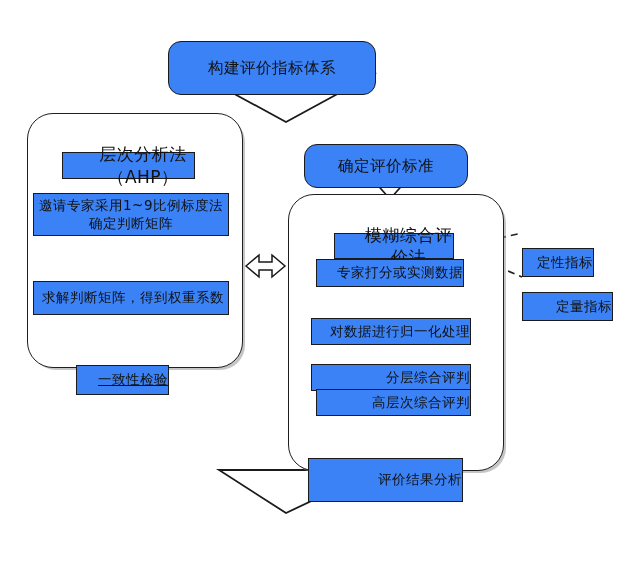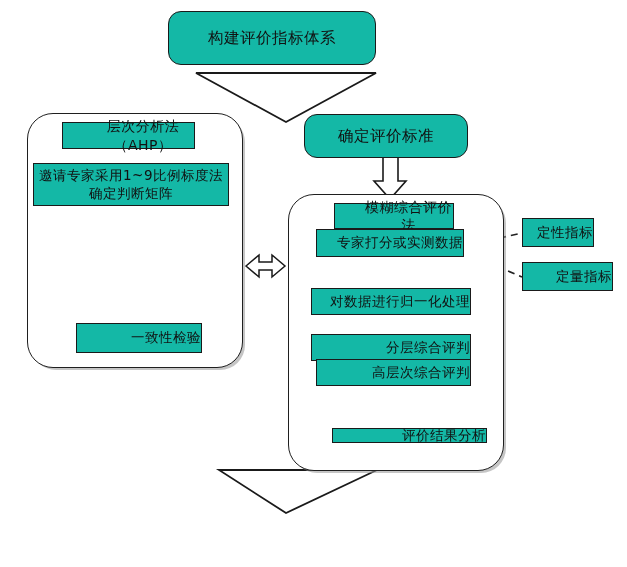--- a/index.html
+++ b/index.html
@@ -13,49 +13,50 @@
   }
   #canvas{position:absolute;left:0;top:0;width:627px;height:567px;}
 
   
   #wires{position:absolute;left:0;top:0;width:627px;height:567px;}
 
   
   .node{
     position:absolute;
     box-sizing:border-box;
-    background:#14b8a6;
+    background:#3b82f6;
     border:1.6px solid #1a1a1a;
     display:flex;
     align-items:center;
     justify-content:center;
     text-align:center;
     color:#111111;
     line-height:1.32;
     letter-spacing:0.5px;
     z-index:5;
+    margin-top:30px;
   }
   .rounded{border-radius:13px;}
   .rect{border-radius:0;}
 
   
   .panel{
     position:absolute;
     box-sizing:border-box;
     background:#ffffff;
     border:1.7px solid #1f1f1f;
     border-radius:26px;
     box-shadow:3px 3px 0 -1px rgba(150,150,150,0.55);
     z-index:2;
   }
 
   
   .t-title{font-size:15.5px;}
   .t-body{font-size:13.5px;justify-content:flex-end;}
-  .t-mid{font-size:14px;padding-left:29px;}
+  .t-mid{font-size:17px;padding-left:29px;}
 </style>
 </head>
 <body>
 
 <div id="canvas">
 
   <svg id="wires" viewBox="0 0 627 567" xmlns="http://www.w3.org/2000/svg">
 
     <polygon points="196,73 376,73 286,122" fill="#ffffff" stroke="#1a1a1a" stroke-width="1.8" stroke-linejoin="miter"></polygon>
 
@@ -100,22 +101,25 @@
   <div class="panel" style="left:27px;top:113px;width:216px;height:255px;"></div>
 
   <div class="node rect t-mid" style="left:62px;top:122px;width:133px;height:27px;">
     <span>层次分析法（AHP）</span>
   </div>
 
   <div class="node rect t-body" style="left:33px;top:163px;width:196px;height:43px;padding:0 4px;">
     <span>邀请专家采用1~9比例标度法确定判断矩阵</span>
   </div>
 
+  <div class="node rect t-body" style="left:33px;top:251px;width:196px;height:34px;padding:0 4px;">
+    <span>求解判断矩阵，得到权重系数</span>
+  </div>
 
-  <div class="node rect t-body" style="left:76px;top:323px;width:126px;height:30px;">
+  <div class="node rect t-body" style="left:76px;top:335px;width:93px;height:30px;text-decoration:underline;">
     <span>一致性检验</span>
   </div>
 
   <div class="panel" style="left:288px;top:194px;width:216px;height:277px;"></div>
 
   <div class="node rect t-mid" style="left:334px;top:203px;width:120px;height:26px;">
     <span>模糊综合评价法</span>
   </div>
 
   <div class="node rect t-body" style="left:316px;top:229px;width:148px;height:28px;">
@@ -127,21 +131,21 @@
   </div>
 
   <div class="node rect t-body" style="left:311px;top:334px;width:160px;height:27px;">
     <span>分层综合评判</span>
   </div>
 
   <div class="node rect t-body" style="left:316px;top:359px;width:155px;height:27px;">
     <span>高层次综合评判</span>
   </div>
 
-  <div class="node rect t-body" style="left:332px;top:428px;width:155px;height:15px;">
+  <div class="node rect t-body" style="left:308px;top:428px;width:155px;height:44px;">
     <span>评价结果分析</span>
   </div>
 
   <div class="node rect t-body" style="left:522px;top:218px;width:72px;height:29px;">
     <span>定性指标</span>
   </div>
 
   <div class="node rect t-body" style="left:522px;top:262px;width:91px;height:29px;">
     <span>定量指标</span>
   </div>

